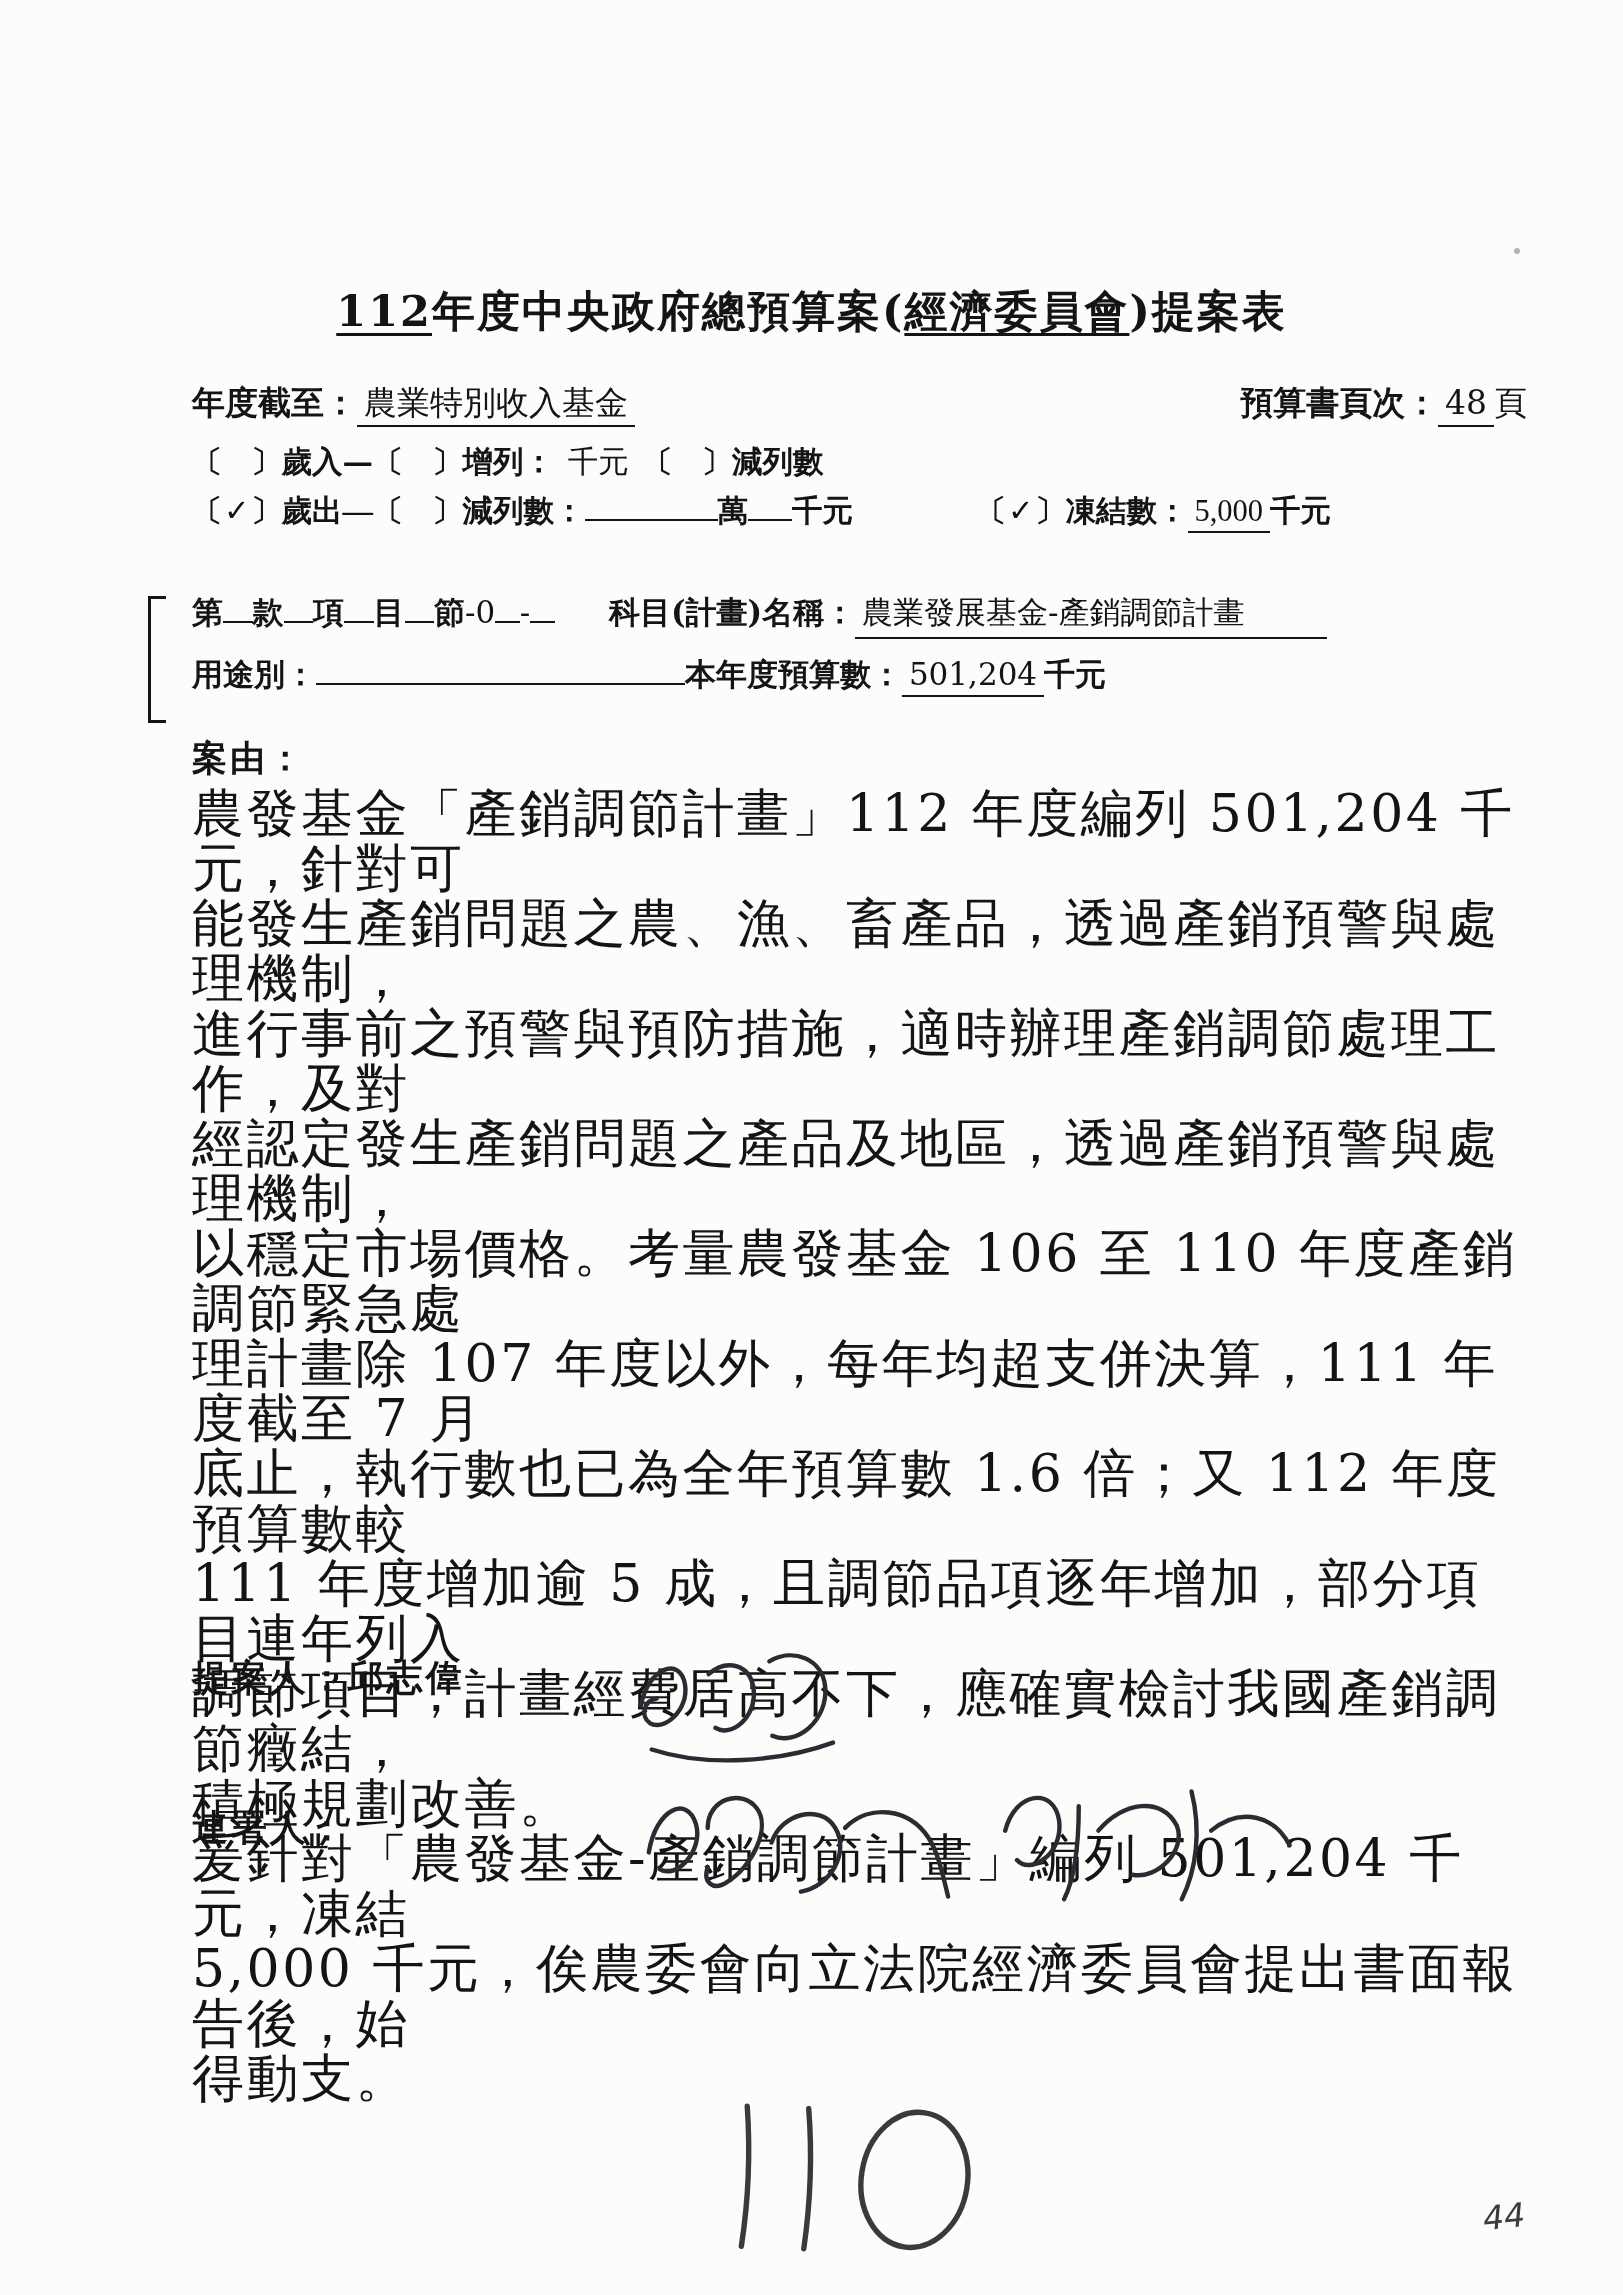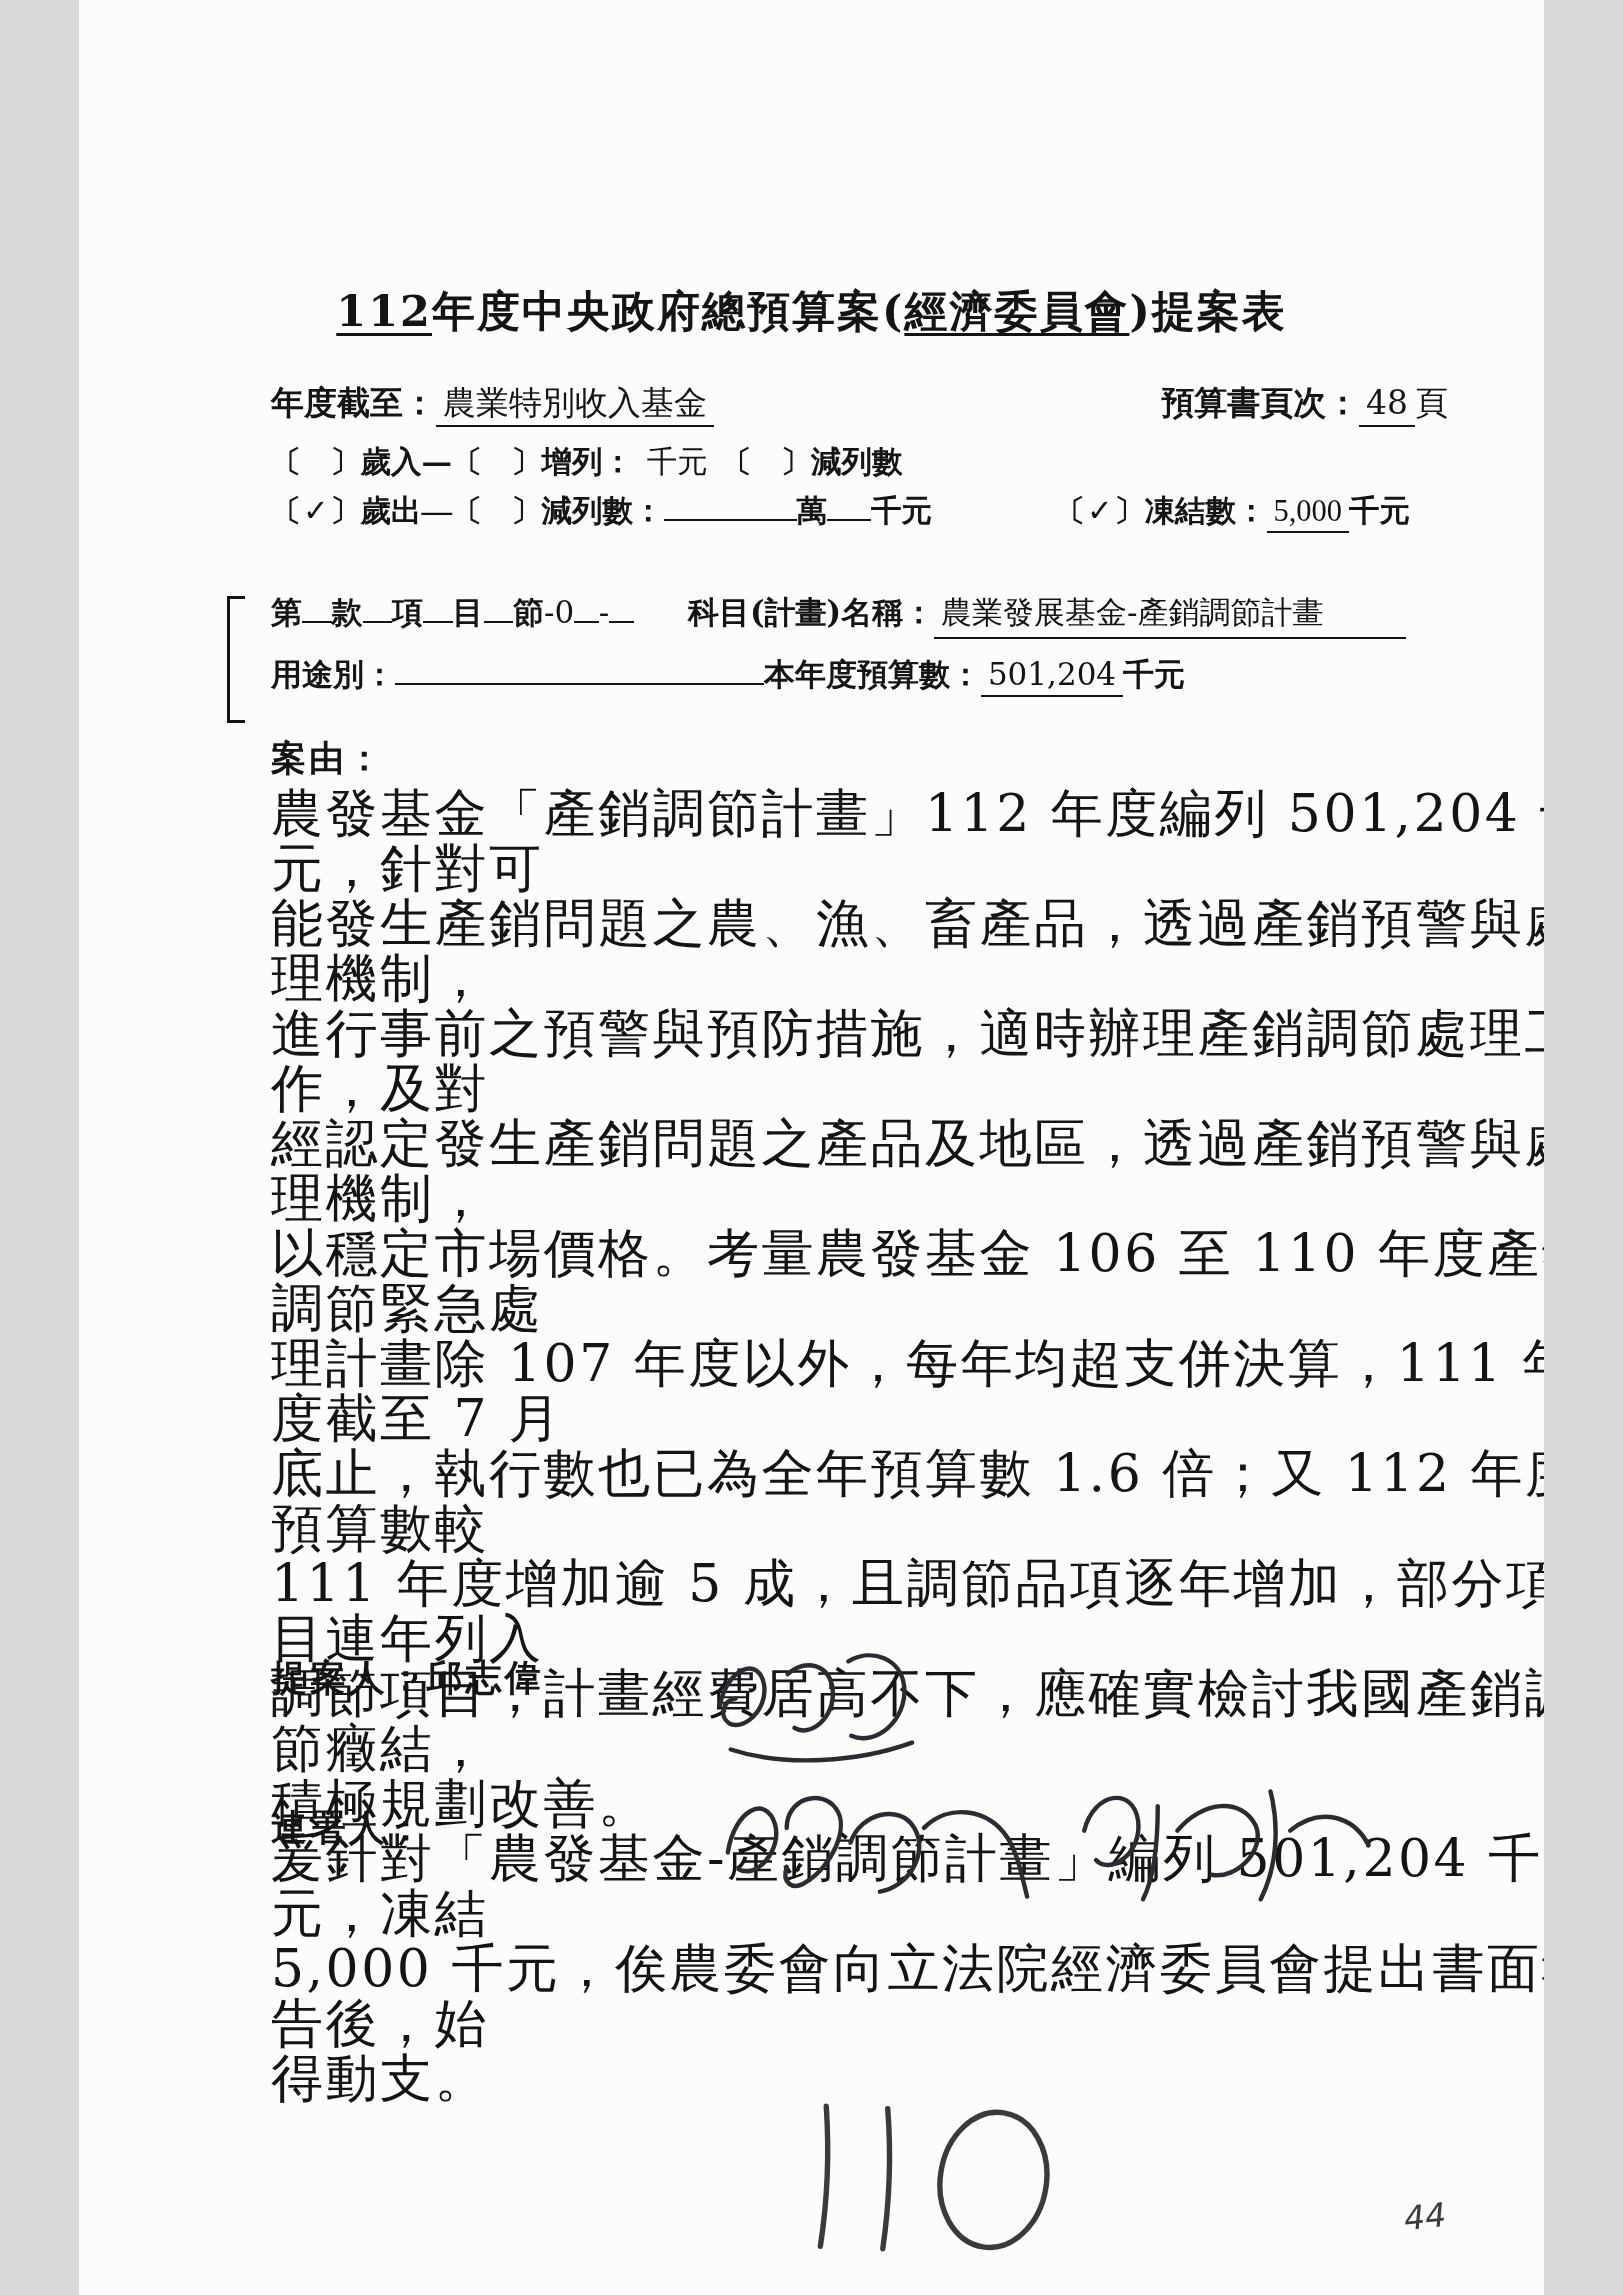--- a/index.html
+++ b/index.html
@@ -1,18 +1,18 @@
 <!DOCTYPE html>
 <html style="font-size:7.9px"><head>
 <meta charset="utf-8">
 <style>
   * { margin:0; padding:0; box-sizing:border-box; }
   html,body { background:#d9d9d9; }
   .page {
-    position:relative; width:1465px; height:2295px;
+    position:relative; width:1623px; height:2295px;
     background:#fcfcfa; color:#141414;
     font-family:"DejaVu Serif", serif;
     overflow:hidden; margin:0 auto;
   }
   .b { font-weight:bold; }
   .row { position:absolute; left:192px; right:96px; white-space:nowrap; }
   .right { position:absolute; right:0; top:0; }
 
   .title {
     position:absolute; top:283px; left:0; width:100%;

